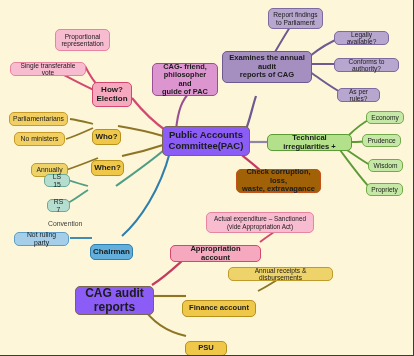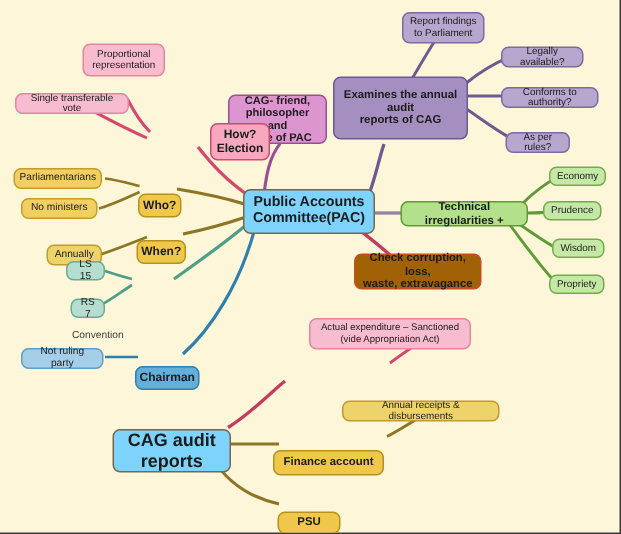--- a/index.html
+++ b/index.html
@@ -26,22 +26,22 @@
     padding:2px 4px;
     white-space:pre-line;
   }
   .edge-label{
     position:absolute;
     color:#3c3c3c;
     background:transparent;
     white-space:nowrap;
   }
   
-  .c-center{background:#7dd3fc;border:1.4px solid #7a6550;font-weight:bold;}
-  .c-pinkdeep{background:#f5a8be;border:1.2px solid #d4486f;font-weight:bold;margin-left:48px;}
+  .c-center{background:#8b5cf6;border:1.4px solid #7a6550;font-weight:bold;}
+  .c-pinkdeep{background:#f5a8be;border:1.2px solid #d4486f;font-weight:bold;}
   .c-pinklite{background:#f8bcd0;border:1.1px solid #e8849f;}
   .c-magenta{background:#dc93cf;border:1.3px solid #a css;}
   .c-magenta{background:#dd95d0;border:1.3px solid #9b4f93;font-weight:bold;}
   .c-gold{background:#efc84a;border:1.2px solid #b8901c;font-weight:bold;margin-top:12px;}
   .c-goldlite{background:#f2cf63;border:1.1px solid #c79b28;}
   .c-goldpale{background:#eed36b;border:1.1px solid #bf9a2c;}
   .c-purple{background:#a48fc0;border:1.3px solid #6e5a90;font-weight:bold;}
   .c-purplelite{background:#b7a6cd;border:1.1px solid #7d6aa0;}
   .c-teal{background:#9ed4c0;border:1.3px solid #4f9e86;font-weight:bold;}
   .c-teallite{background:#b5ded0;border:1.1px solid #6aab96;}
@@ -124,39 +124,40 @@
   <div class="node c-gold" style="left:91px;top:148px;width:33px;height:16px;font-size:8px;">When?</div>
   <div class="node c-goldpale" style="left:31px;top:163px;width:37px;height:14px;font-size:6.8px;">Annually</div>
 
   <div class="node c-teallite" style="left:44px;top:174px;width:26px;height:13px;font-size:6.8px;">LS 15</div>
   <div class="node c-teallite" style="left:47px;top:199px;width:23px;height:13px;font-size:6.8px;">RS 7</div>
 
   <div class="node c-blue" style="left:90px;top:230px;width:43px;height:16px;font-size:8px;">Chairman</div>
   <div class="node c-bluelite" style="left:14px;top:232px;width:55px;height:14px;font-size:6.8px;">Not ruling party</div>
   <div class="edge-label" style="left:48px;top:220px;font-size:6.8px;">Convention</div>
 
-  <div class="node c-purple" style="left:222px;top:51px;width:90px;height:42px;font-size:7.6px;">Examines the annual audit
+  <div class="node c-purple" style="left:222px;top:51px;width:90px;height:32px;font-size:7.6px;">Examines the annual audit
 reports of CAG</div>
   <div class="node c-purplelite" style="left:268px;top:8px;width:55px;height:21px;font-size:6.6px;">Report findings
 to Parliament</div>
   <div class="node c-purplelite" style="left:334px;top:31px;width:55px;height:14px;font-size:6.6px;">Legally available?</div>
   <div class="node c-purplelite" style="left:334px;top:58px;width:65px;height:14px;font-size:6.6px;">Conforms to authority?</div>
   <div class="node c-purplelite" style="left:337px;top:88px;width:43px;height:14px;font-size:6.6px;">As per rules?</div>
 
   <div class="node c-green" style="left:267px;top:134px;width:85px;height:17px;font-size:7.6px;">Technical irregularities +</div>
   <div class="node c-greenlite" style="left:366px;top:111px;width:38px;height:13px;font-size:6.6px;">Economy</div>
   <div class="node c-greenlite" style="left:362px;top:134px;width:39px;height:13px;font-size:6.6px;">Prudence</div>
   <div class="node c-greenlite" style="left:368px;top:159px;width:35px;height:13px;font-size:6.6px;">Wisdom</div>
   <div class="node c-greenlite" style="left:366px;top:183px;width:37px;height:13px;font-size:6.6px;">Propriety</div>
 
   <div class="node c-orange" style="left:236px;top:169px;width:85px;height:24px;font-size:7.5px;">Check corruption, loss,
 waste, extravagance</div>
 
   <div class="node c-center" style="left:75px;top:286px;width:79px;height:29px;font-size:12px;">CAG audit reports</div>
 
+  <div class="node c-pinkdeep" style="left:170px;top:245px;width:91px;height:17px;font-size:7.6px;">Appropriation account</div>
   <div class="node c-pinklite" style="left:206px;top:212px;width:108px;height:21px;font-size:6.4px;">Actual expenditure – Sanctioned
 (vide Appropriation Act)</div>
 
   <div class="node c-gold" style="left:182px;top:288px;width:74px;height:17px;font-size:7.6px;">Finance account</div>
   <div class="node c-goldpale" style="left:228px;top:267px;width:105px;height:14px;font-size:6.6px;">Annual receipts &amp; disbursements</div>
 
   <div class="node c-gold" style="left:185px;top:329px;width:42px;height:15px;font-size:7.6px;">PSU</div>
 
 </div>
 

